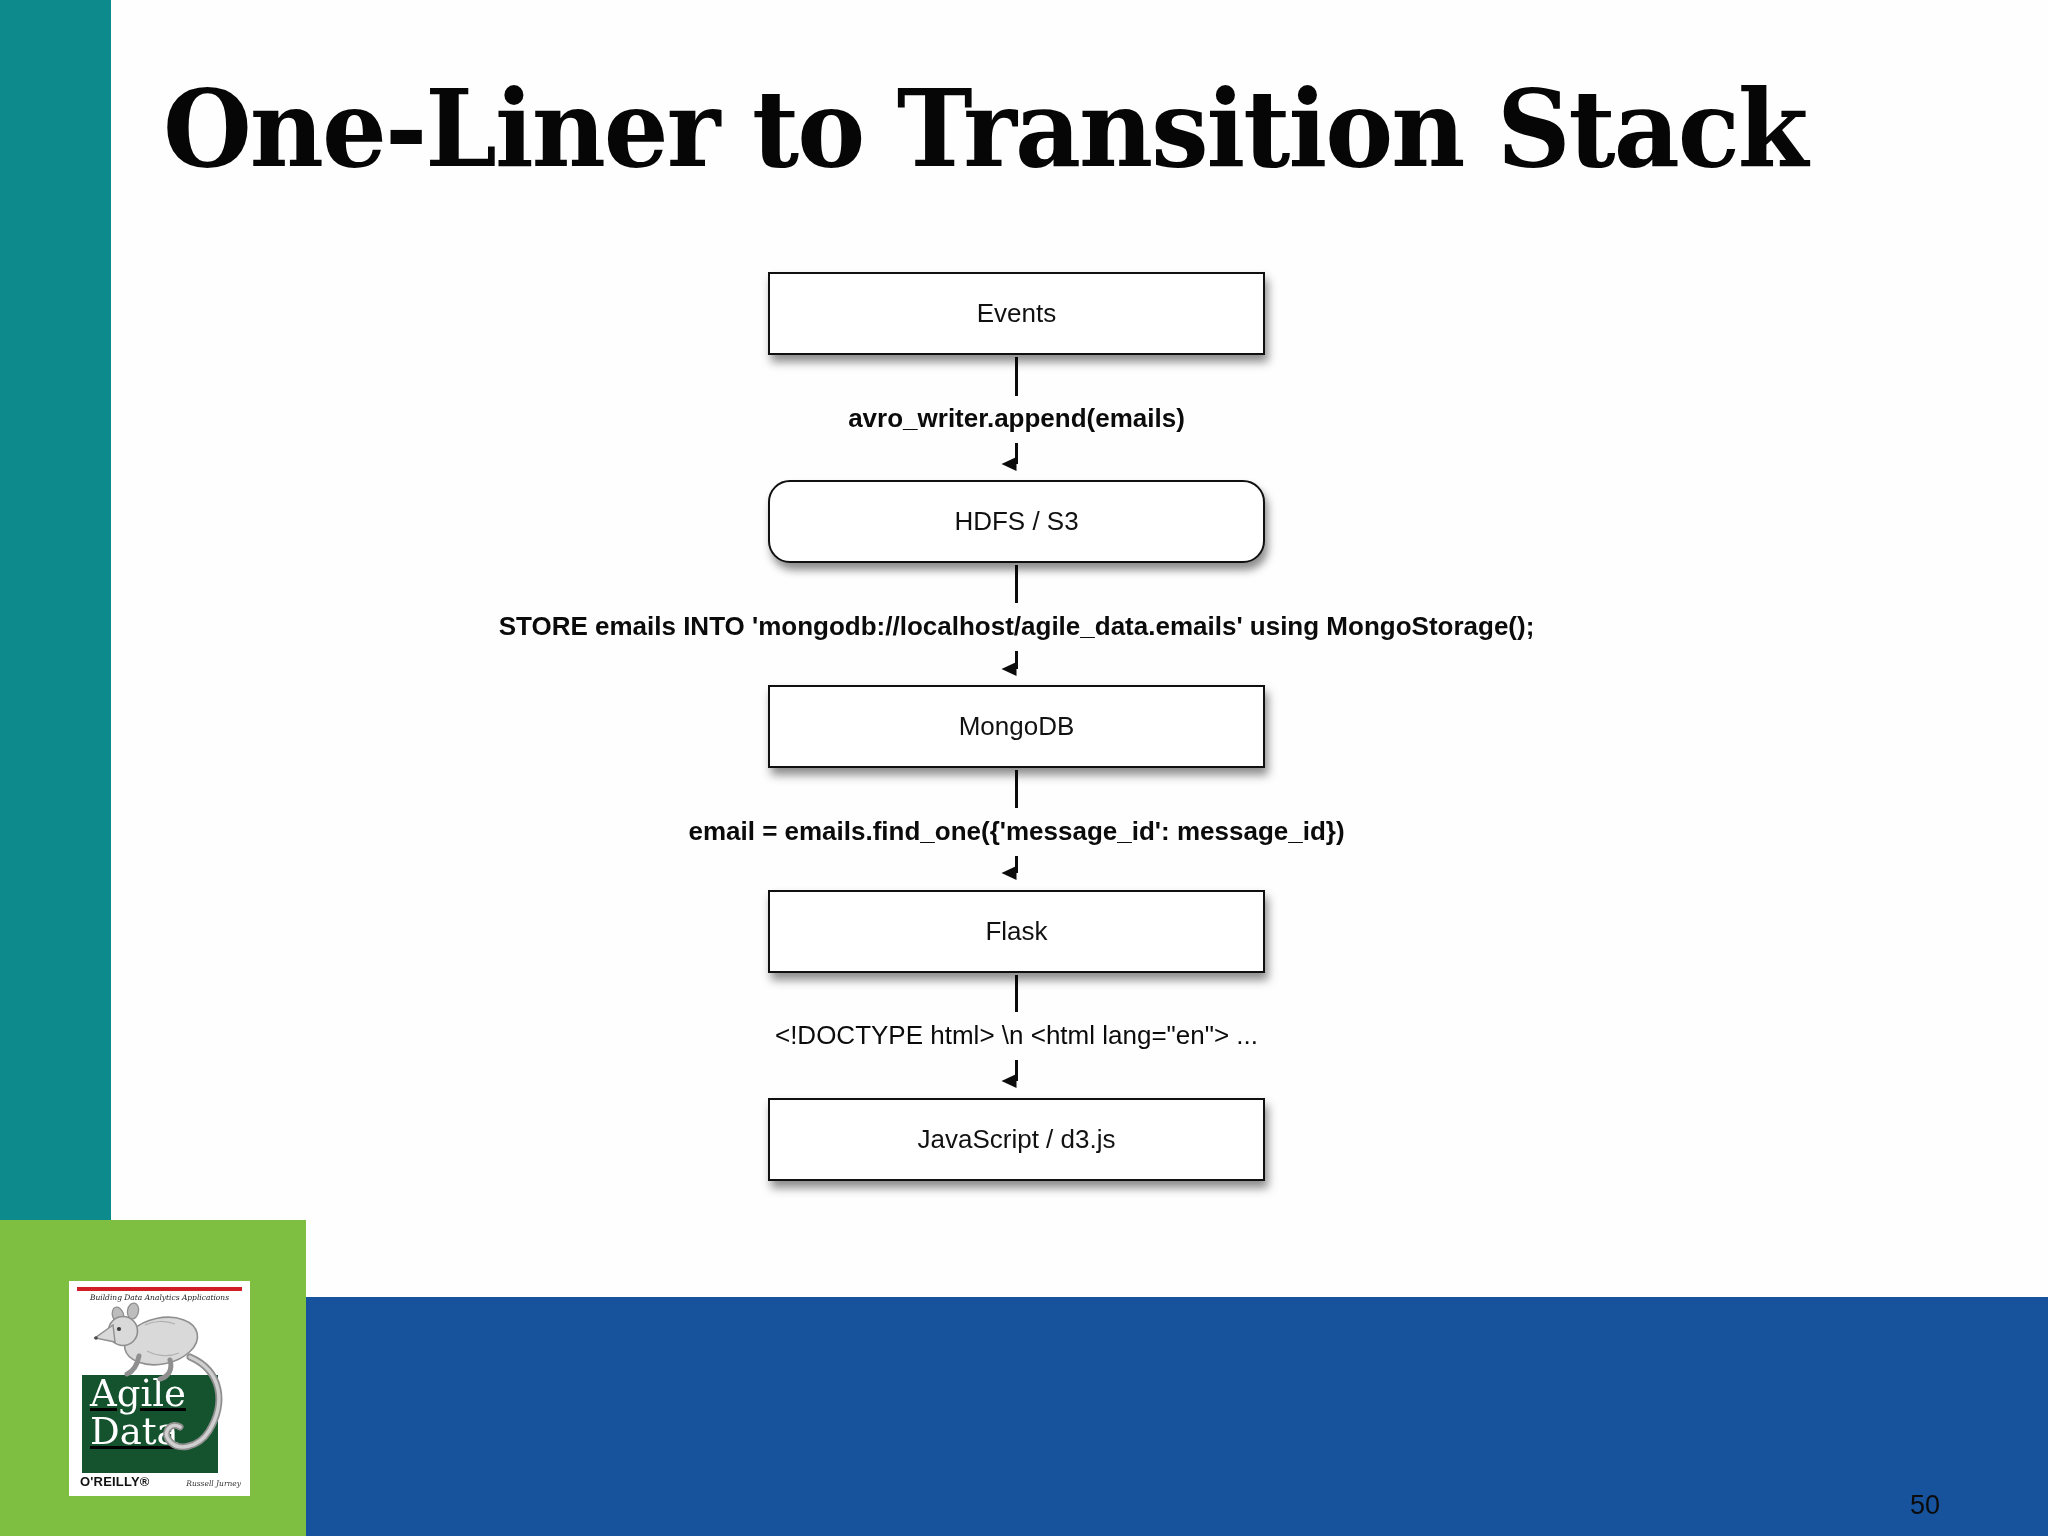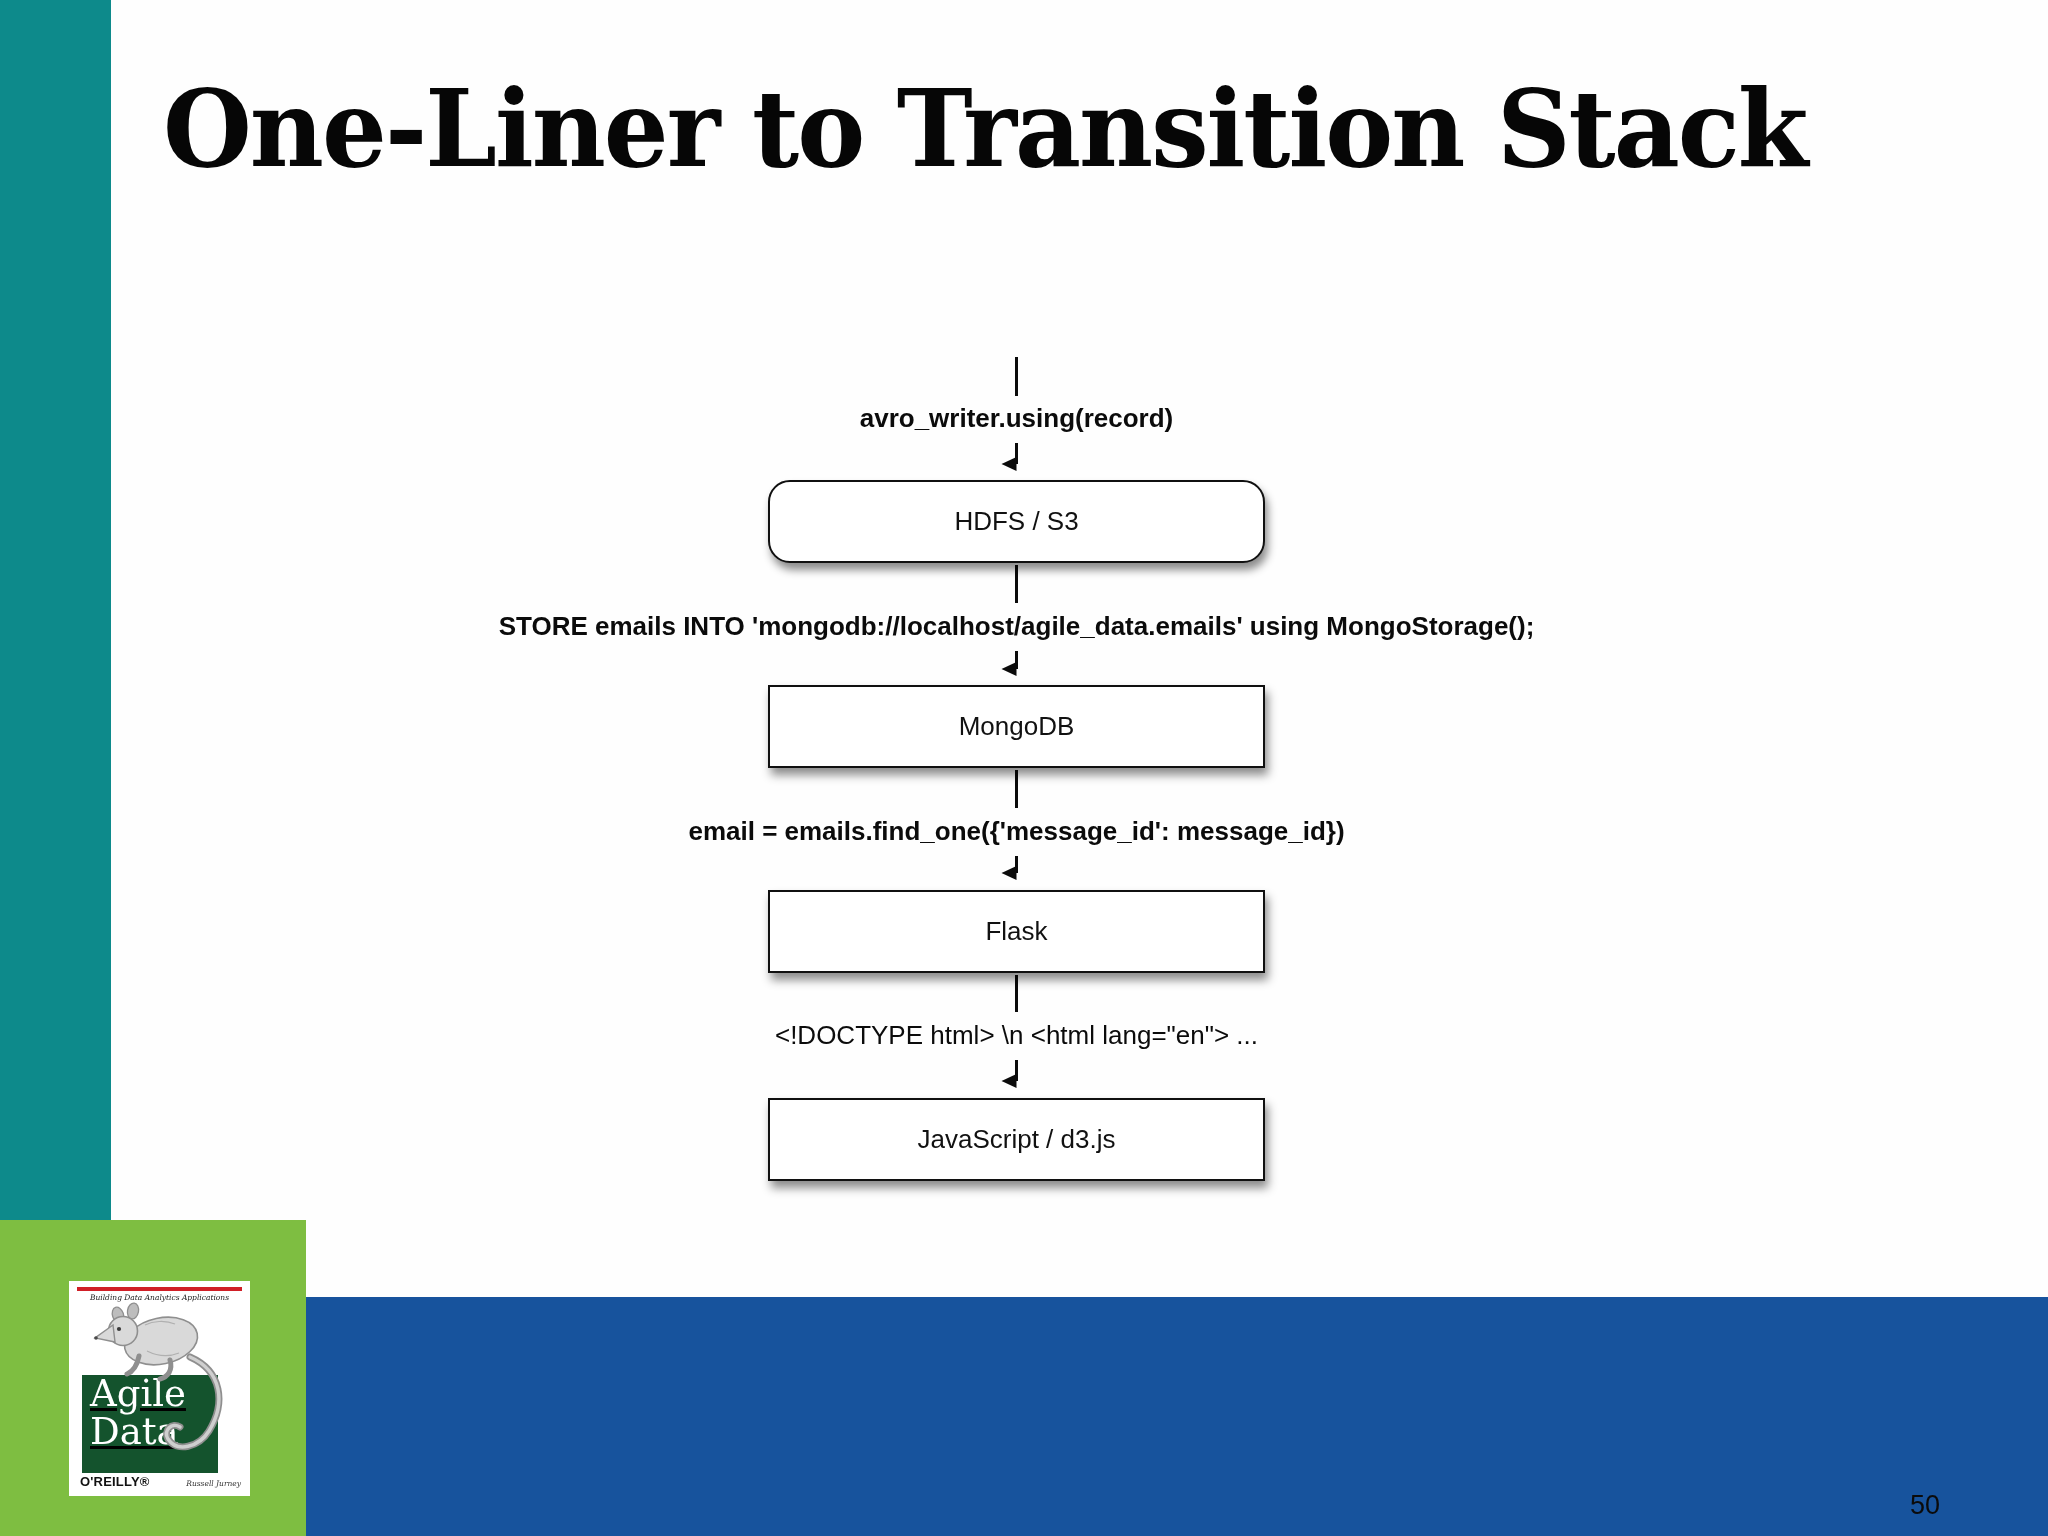--- a/index.html
+++ b/index.html
@@ -108,34 +108,37 @@
     <g stroke="#0b0b0b" stroke-width="3" fill="none">
       <line x1="1016.5" y1="770" x2="1016.5" y2="808"></line>
       <line x1="1016.5" y1="856" x2="1016.5" y2="873" marker-end="url(#ah)"></line>
     </g>
     <g stroke="#0b0b0b" stroke-width="3" fill="none">
       <line x1="1016.5" y1="975" x2="1016.5" y2="1012"></line>
       <line x1="1016.5" y1="1060" x2="1016.5" y2="1081" marker-end="url(#ah)"></line>
     </g>
   </svg>
 
+  <div class="flow-box box-events">
+    <span>Events</span>
+  </div>
   <div class="flow-box box-hdfs">
     <span>HDFS / S3</span>
   </div>
   <div class="flow-box box-mongodb">
     <span>MongoDB</span>
   </div>
   <div class="flow-box box-flask">
     <span>Flask</span>
   </div>
   <div class="flow-box box-js">
     <span>JavaScript / d3.js</span>
   </div>
 
-  <div class="flow-label label-1">avro_writer.using(record)</div>
+  <div class="flow-label label-1">avro_writer.append(emails)</div>
   <div class="flow-label label-2">STORE emails INTO 'mongodb://localhost/agile_data.emails' using MongoStorage();</div>
   <div class="flow-label label-3">email = emails.find_one({'message_id': message_id})</div>
   <div class="flow-label label-4 regular">&lt;!DOCTYPE html&gt; \n &lt;html lang="en"&gt; ...</div>
 
   <div class="book-cover">
     <div class="cover-redline"></div>
     <div class="cover-tagline">Building Data Analytics Applications</div>
 
     <div class="cover-title-block">
       <div class="cover-title-line">Agile</div>

